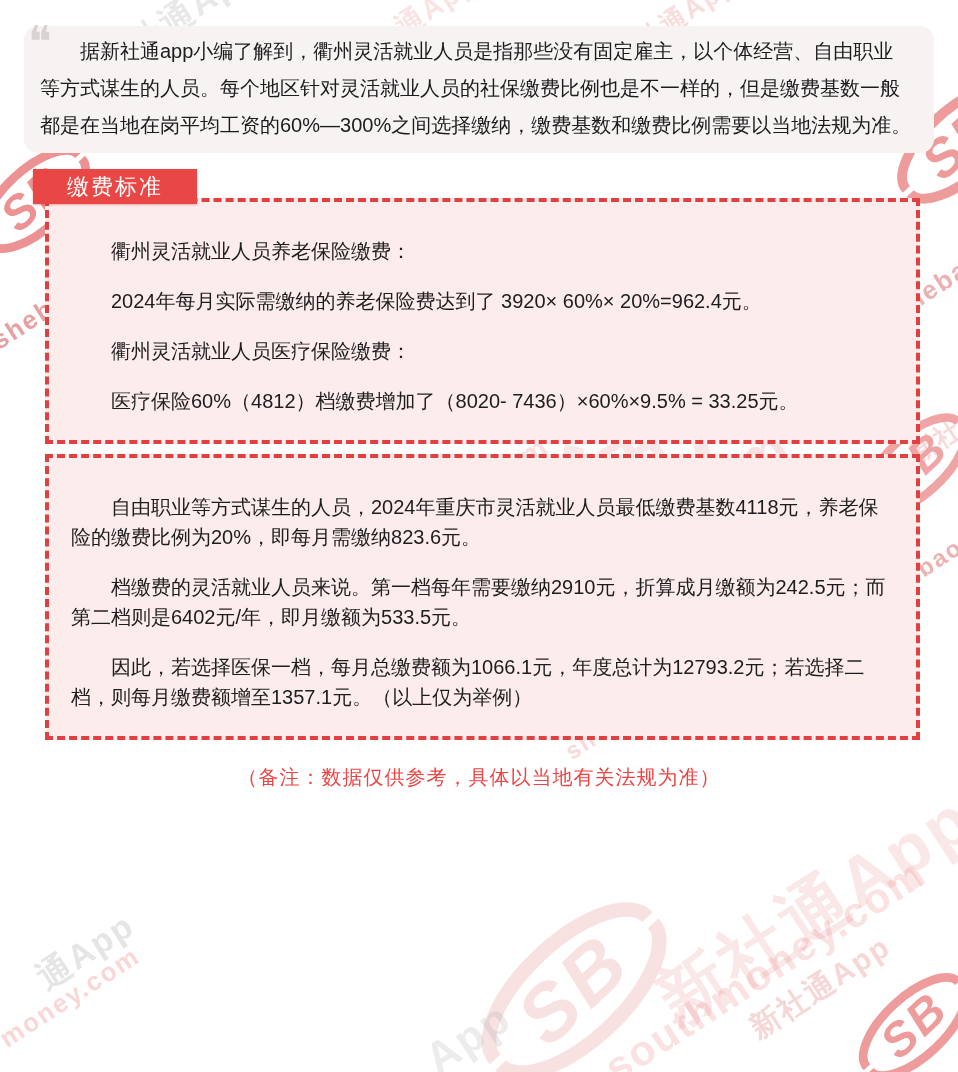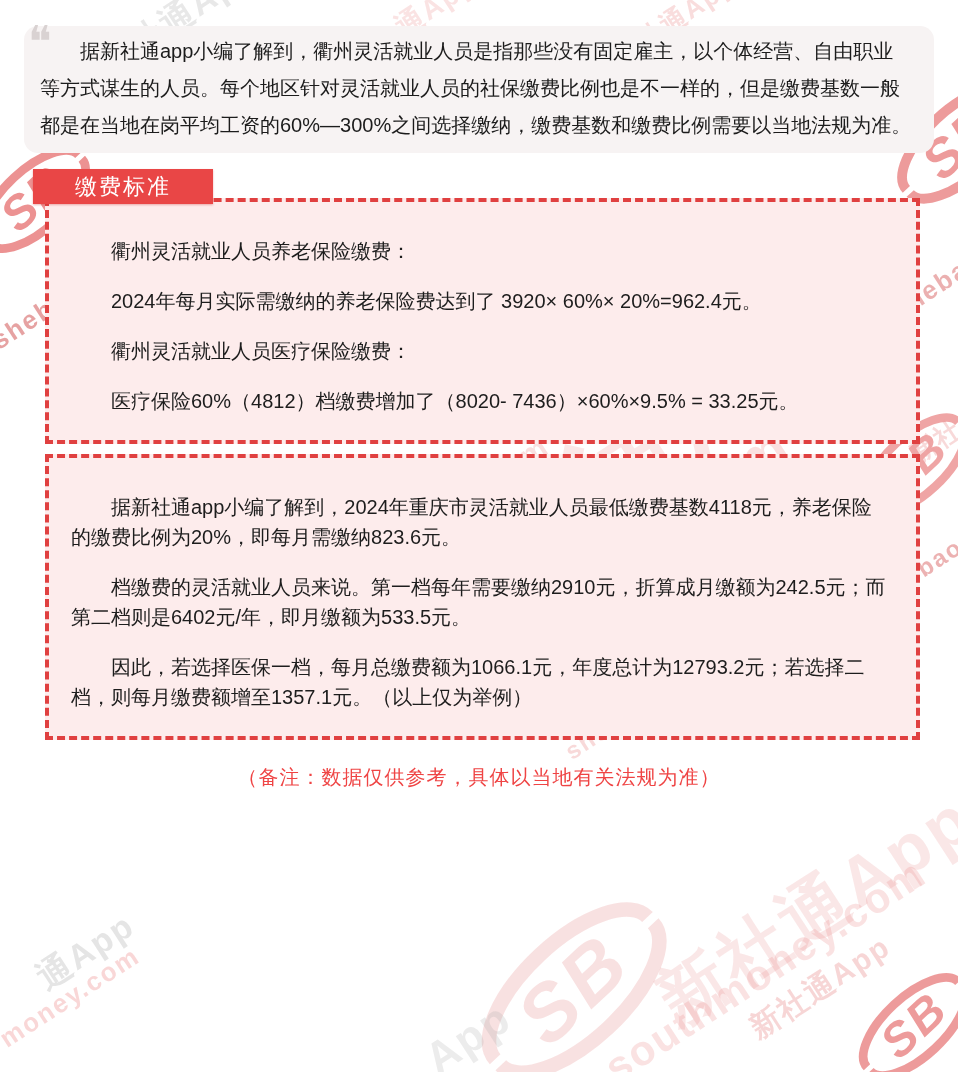--- a/index.html
+++ b/index.html
@@ -44,21 +44,21 @@
   .quote-glyph{
     position:absolute;left:4px;top:-6px;
     font-size:44px;color:#d9d2d2;line-height:1;
     font-family:"DejaVu Serif",serif;
   }
 
   .section{position:relative;margin-top:16px;}
   .banner{
     position:relative;z-index:3;
     margin-left:33px;
-    width:180px;height:35px;
+    width:164px;height:35px;
     background:#e94646;
     color:#ffffff;
     display:flex;align-items:center;justify-content:center;
     font-size:22px;letter-spacing:2px;
     box-shadow:0 1px 2px rgba(200,40,40,.35);
   }
   .dashed-box{
     position:relative;z-index:1;
     margin:-6px 38px 8px 45px;
     border:4px dashed #e04040;
@@ -178,21 +178,21 @@
       <div class="dashed-box">
         <p>衢州灵活就业人员养老保险缴费：</p>
         <p>2024年每月实际需缴纳的养老保险费达到了 3920× 60%× 20%=962.4元。</p>
         <p>衢州灵活就业人员医疗保险缴费：</p>
         <p>医疗保险60%（4812）档缴费增加了（8020- 7436）×60%×9.5% = 33.25元。</p>
       </div>
     </div>
 
     <div class="section">
       <div class="dashed-box">
-        <p>据新社通app小编了解到，2024年重庆市灵活就业人员最低缴费基数4118元，养老保险的缴费比例为20%，即每月需缴纳823.6元。</p>
+        <p>自由职业等方式谋生的人员，2024年重庆市灵活就业人员最低缴费基数4118元，养老保险的缴费比例为20%，即每月需缴纳823.6元。</p>
         <p>档缴费的灵活就业人员来说。第一档每年需要缴纳2910元，折算成月缴额为242.5元；而第二档则是6402元/年，即月缴额为533.5元。</p>
         <p>因此，若选择医保一档，每月总缴费额为1066.1元，年度总计为12793.2元；若选择二档，则每月缴费额增至1357.1元。（以上仅为举例）</p>
       </div>
     </div>
 
     <div class="footer-note">（备注：数据仅供参考，具体以当地有关法规为准）</div>
   </div>
 
 </div>
 

